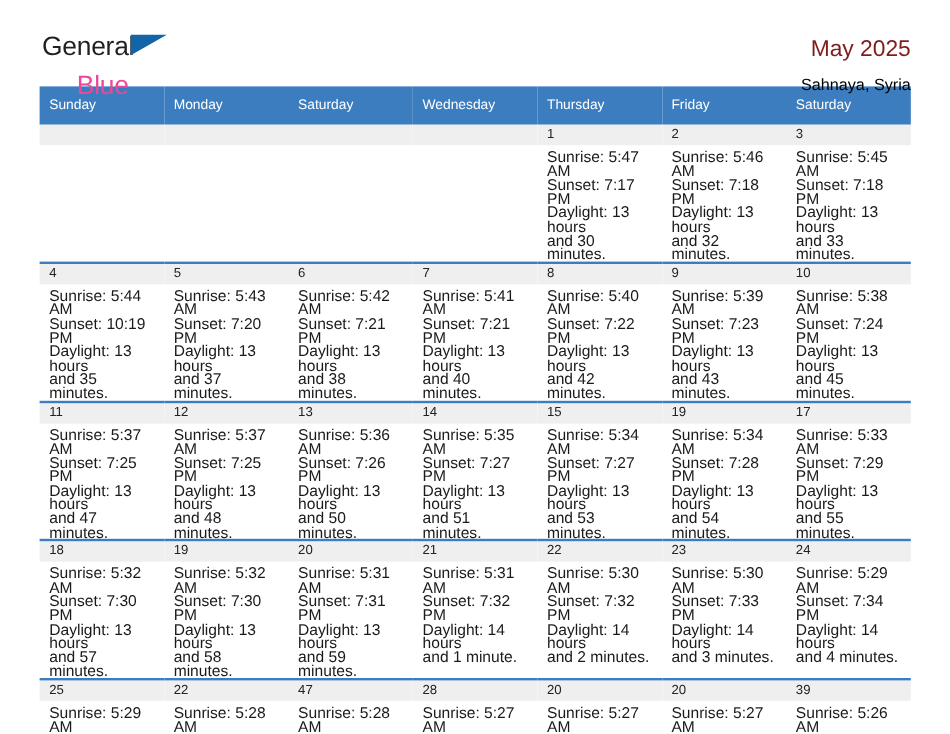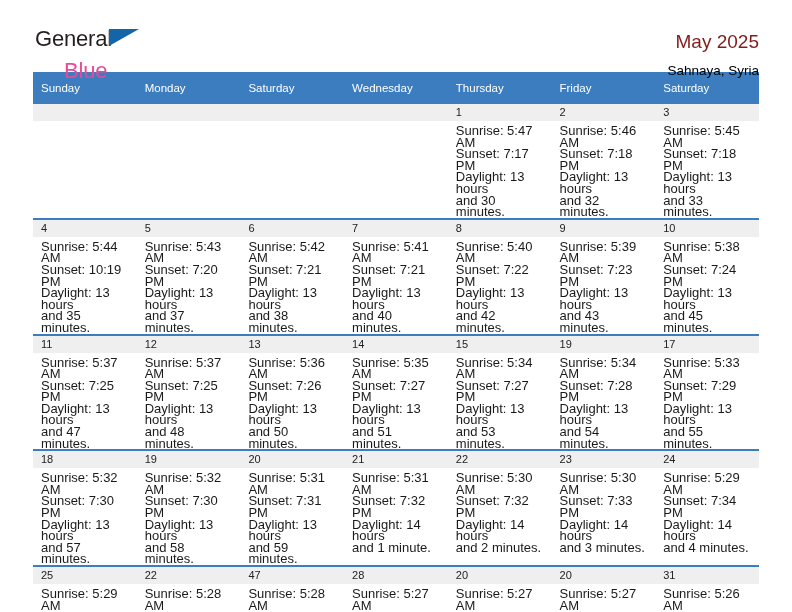--- a/index.html
+++ b/index.html
@@ -386,21 +386,21 @@
 and 10 minutes.</div>
           </td>
           <td class="">
             <div class="daynum-band">20</div>
             <div class="cell-body">Sunrise: 5:27 AM
 Sunset: 7:38 PM
 Daylight: 14 hours
 and 11 minutes.</div>
           </td>
           <td class="">
-            <div class="daynum-band">31</div>
+            <div class="daynum-band">39</div>
             <div class="cell-body">Sunrise: 5:26 AM
 Sunset: 7:38 PM
 Daylight: 14 hours
 and 12 minutes.</div>
           </td>
         </tr>
       </tbody>
   </table>
 
 </div>

